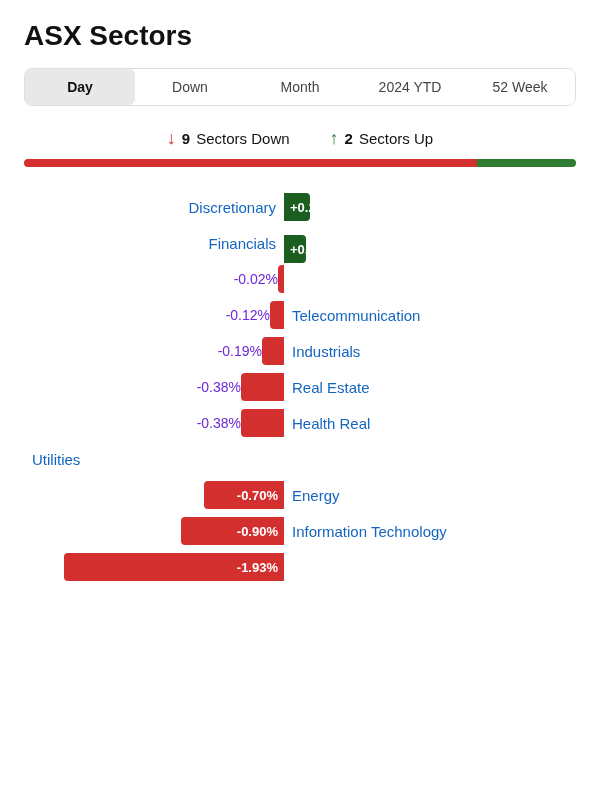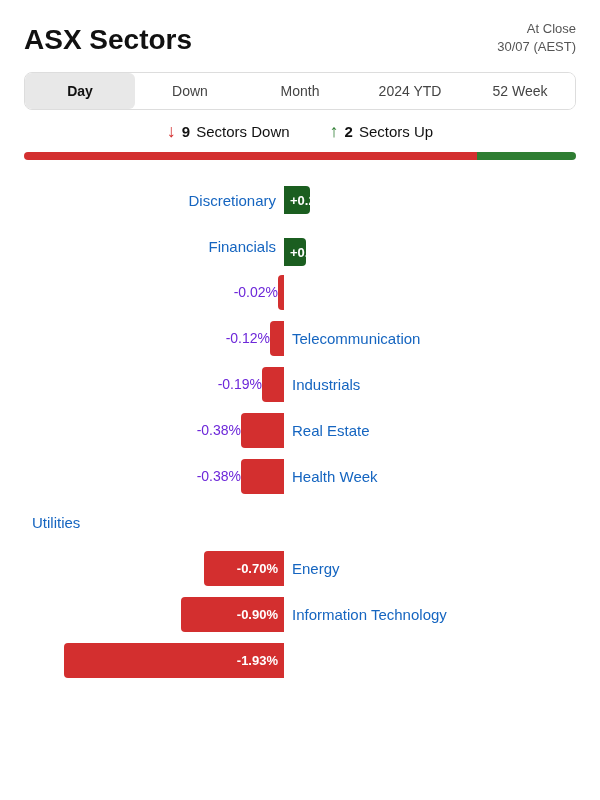--- a/index.html
+++ b/index.html
@@ -27,21 +27,21 @@
       font-size: 13px;
       color: #555;
       line-height: 1.4;
     }
 
     .tabs {
       display: flex;
       border: 1px solid #ddd;
       border-radius: 8px;
       overflow: hidden;
-      margin-bottom: 11px;
+      margin-bottom: 22px;
     }
     .tab {
       flex: 1;
       text-align: center;
       padding: 10px 4px;
       font-size: 14px;
       color: #444;
       cursor: pointer;
       background: #fff;
       border: none;
@@ -83,21 +83,20 @@
     .progress-red {
       background: #d32f2f;
     }
     .progress-green {
       background: #2e7d32;
     }
 
     .chart-area {
       display: flex;
       flex-direction: column;
-      gap: 10px;
     }
 
     .sector-row {
       display: flex;
       align-items: center;
       height: 36px;
     }
 
     
     .left-side {
@@ -117,21 +116,21 @@
     .bar-positive {
       background: #1b5e20;
       height: 28px;
       border-radius: 0 4px 4px 0;
       display: flex;
       align-items: center;
       padding-left: 6px;
     }
     .bar-negative {
       background: #d32f2f;
-      height: 35px;
+      height: 28px;
       border-radius: 4px 0 0 4px;
       display: flex;
       align-items: center;
       justify-content: flex-end;
       padding-right: 6px;
     }
 
     .sector-label {
       font-size: 15px;
       color: #1565c0;
@@ -148,24 +147,20 @@
       color: #fff;
       font-weight: 600;
       white-space: nowrap;
     }
   </style>
 </head>
 <body>
 
 <div class="header">
   <div class="title">ASX Sectors</div>
-  <div class="at-close">
-    <span>At Close</span><br>
-    <span>30/07 (AEST)</span>
-  </div>
 </div>
 
 <div class="tabs" id="tabs-container">
     <button class="tab active">Day</button>
     <button class="tab">Down</button>
     <button class="tab">Month</button>
     <button class="tab">2024 YTD</button>
     <button class="tab">52 Week</button>
   </div>
 
@@ -240,21 +235,21 @@
       <div class="right-side">
         <span class="sector-label">Real Estate</span>
       </div>
     </div>
     <div class="sector-row">
       <div class="left-side">
         <span class="pct-label-outside">-0.38%</span>
         <div class="bar-negative" style="width: 43px;"></div>
       </div>
       <div class="right-side">
-        <span class="sector-label">Health Week</span>
+        <span class="sector-label">Health Real</span>
       </div>
     </div>
     <div class="sector-row">
       <div class="right-side">
         <span class="sector-label">Utilities</span>
       </div>
     </div>
     <div class="sector-row">
       <div class="left-side">
         <div class="bar-negative" style="width: 80px;">

